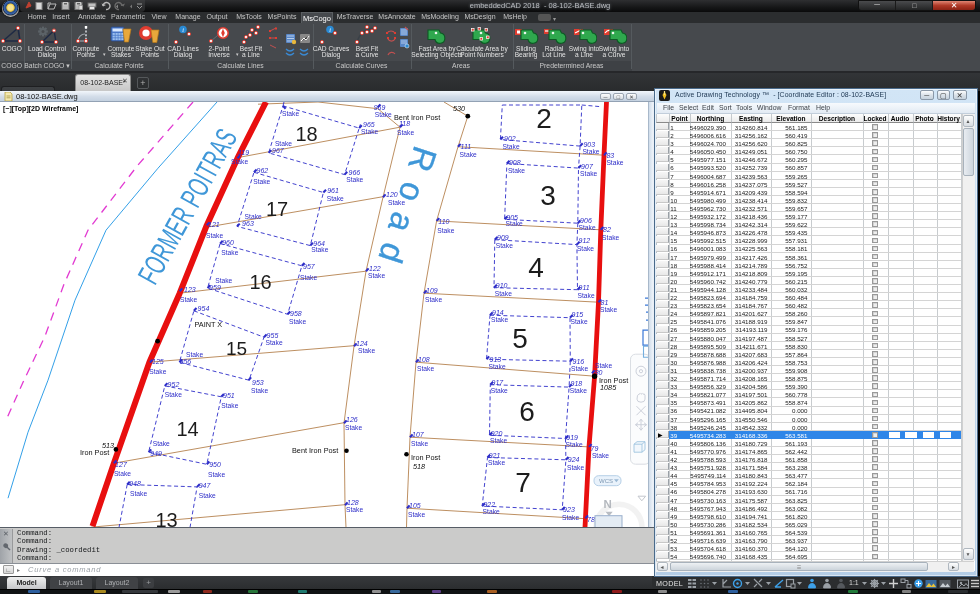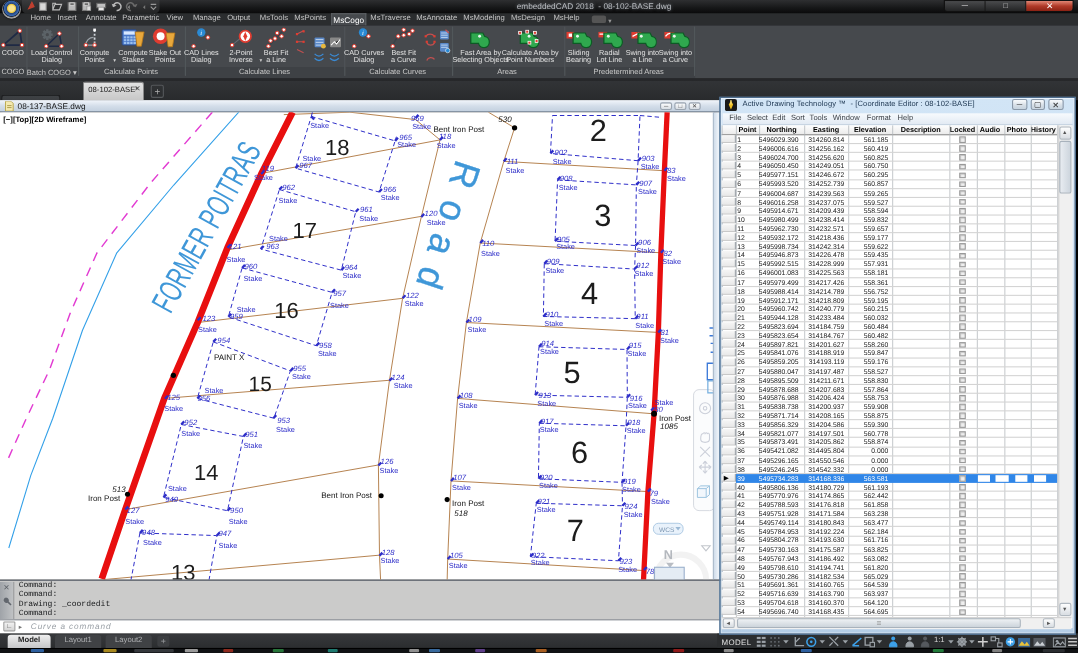--- a/index.html
+++ b/index.html
@@ -262,21 +262,21 @@
 <div class="abs" style="left:0;top:72.6px;width:980px;height:18.4px;background:linear-gradient(#323437,#292b2d);"></div>
 <div class="abs" style="left:1px;top:74px;width:54px;height:17px;background:linear-gradient(#3e4144,#333538);border:1px solid #1e1f21;border-bottom:none;border-radius:3px 3px 0 0;color:#c2c2c2;font-size:7.5px;text-align:center;line-height:16px;margin-top:12px;">Start</div>
 <div class="abs" style="left:75px;top:73.5px;width:56px;height:17.5px;background:linear-gradient(#e3e3e3,#c7c7c7);border:1px solid #8a8a8a;border-bottom:none;border-radius:3px 3px 0 0;color:#1a1a1a;font-size:7px;text-align:center;line-height:16px;">08-102-BASE*</div>
 <div class="abs" style="left:122px;top:77px;color:#555;font-size:7px;">✕</div>
 <div class="abs" style="left:137px;top:76.5px;width:12px;height:12px;border:1px solid #55585b;border-radius:2px;color:#b0b0b0;font-size:9px;text-align:center;line-height:10px;">+</div>
 <div class="abs" style="left:0;top:91px;width:657px;height:10.8px;background:linear-gradient(#f2f6fb,#d3dde9 55%,#c4d1e0);border-bottom:1px solid #93a2b4;"></div>
 <svg class="abs" style="left:4px;top:92px;" width="9" height="9" viewBox="0 0 9 9">
       <path d="M1,0 h5 l2,2 v7 h-7 z" fill="#f4e9b0" stroke="#b09a30" stroke-width="0.7"></path>
       <path d="M2.5,4 h4 M2.5,5.8 h4" stroke="#8a7820" stroke-width="0.6"></path>
     </svg>
-<div class="abs" style="left:16px;top:92.3px;color:#111;font-size:7.5px;">08-137-BASE.dwg</div>
+<div class="abs" style="left:16px;top:92.3px;color:#111;font-size:7.5px;">08-102-BASE.dwg</div>
 <div class="abs" style="left:600px;top:92.5px;width:11px;height:7.5px;background:linear-gradient(#fdfdfd,#d8dde3);border:1px solid #9aa4b0;border-radius:2px;color:#444;font-size:5.5px;text-align:center;line-height:7px;">─</div>
 <div class="abs" style="left:613px;top:92.5px;width:11px;height:7.5px;background:linear-gradient(#fdfdfd,#d8dde3);border:1px solid #9aa4b0;border-radius:2px;color:#444;font-size:5.5px;text-align:center;line-height:7px;">□</div>
 <div class="abs" style="left:626px;top:92.5px;width:11px;height:7.5px;background:linear-gradient(#fdfdfd,#d8dde3);border:1px solid #9aa4b0;border-radius:2px;color:#444;font-size:5.5px;text-align:center;line-height:7px;">✕</div>
 <svg class="abs" style="left:0;top:101.8px;background:#fff;" width="649" height="425.5" viewBox="0 101.8 649 425.5" font-family="Liberation Sans, sans-serif">
 <path d="M193,101.8 L137,166 L88,230 L64,284 L45,336 L24,380 L6,420" fill="none" stroke="#e23ad2" stroke-width="1.3" stroke-dasharray="8.5 6.5" stroke-linejoin="round"></path>
 <path d="M217,101.8 L158,168 L106,230 L75,300 L48,380 L28,432 L8,498" fill="none" stroke="#33a0e8" stroke-width="1" stroke-linejoin="round"></path>
 <text transform="translate(155,286) rotate(-61) scale(0.62,1)" font-size="30" letter-spacing="0.5" fill="#3f97d8">FORMER POITRAS</text>
 <text transform="translate(415,144) rotate(108) scale(0.97,1)" font-size="34" letter-spacing="14" stroke="#3f97d8" stroke-width="0.35" fill="#3f97d8">Road</text>
 <path d="M318,101.8 L377.8,108.5 L400,127 L383,197 L366,271 L354,346 L344,423 L345,505 L346,527.3" fill="none" stroke="#b5824f" stroke-width="0.9"></path>
 <path d="M444,101.8 L467.8,116 L458,146.5 L436.6,220.7 L424,293 L416,362 L410,437 L407,508 L406.5,527.3" fill="none" stroke="#b5824f" stroke-width="0.9"></path>

